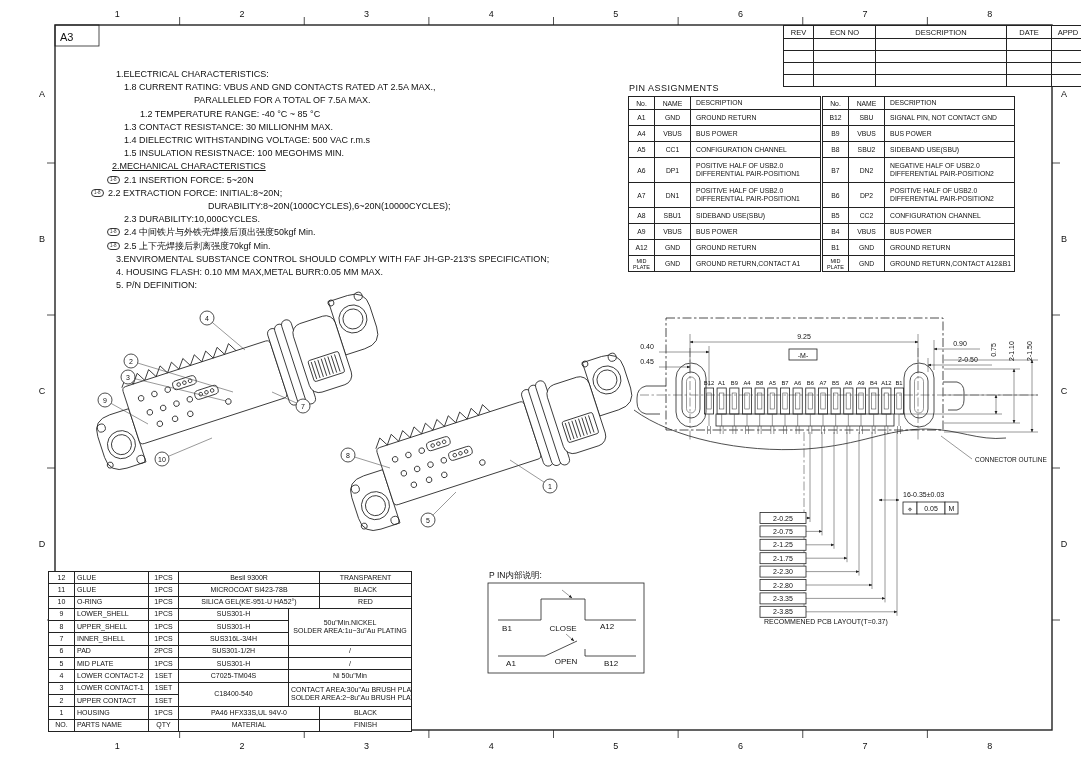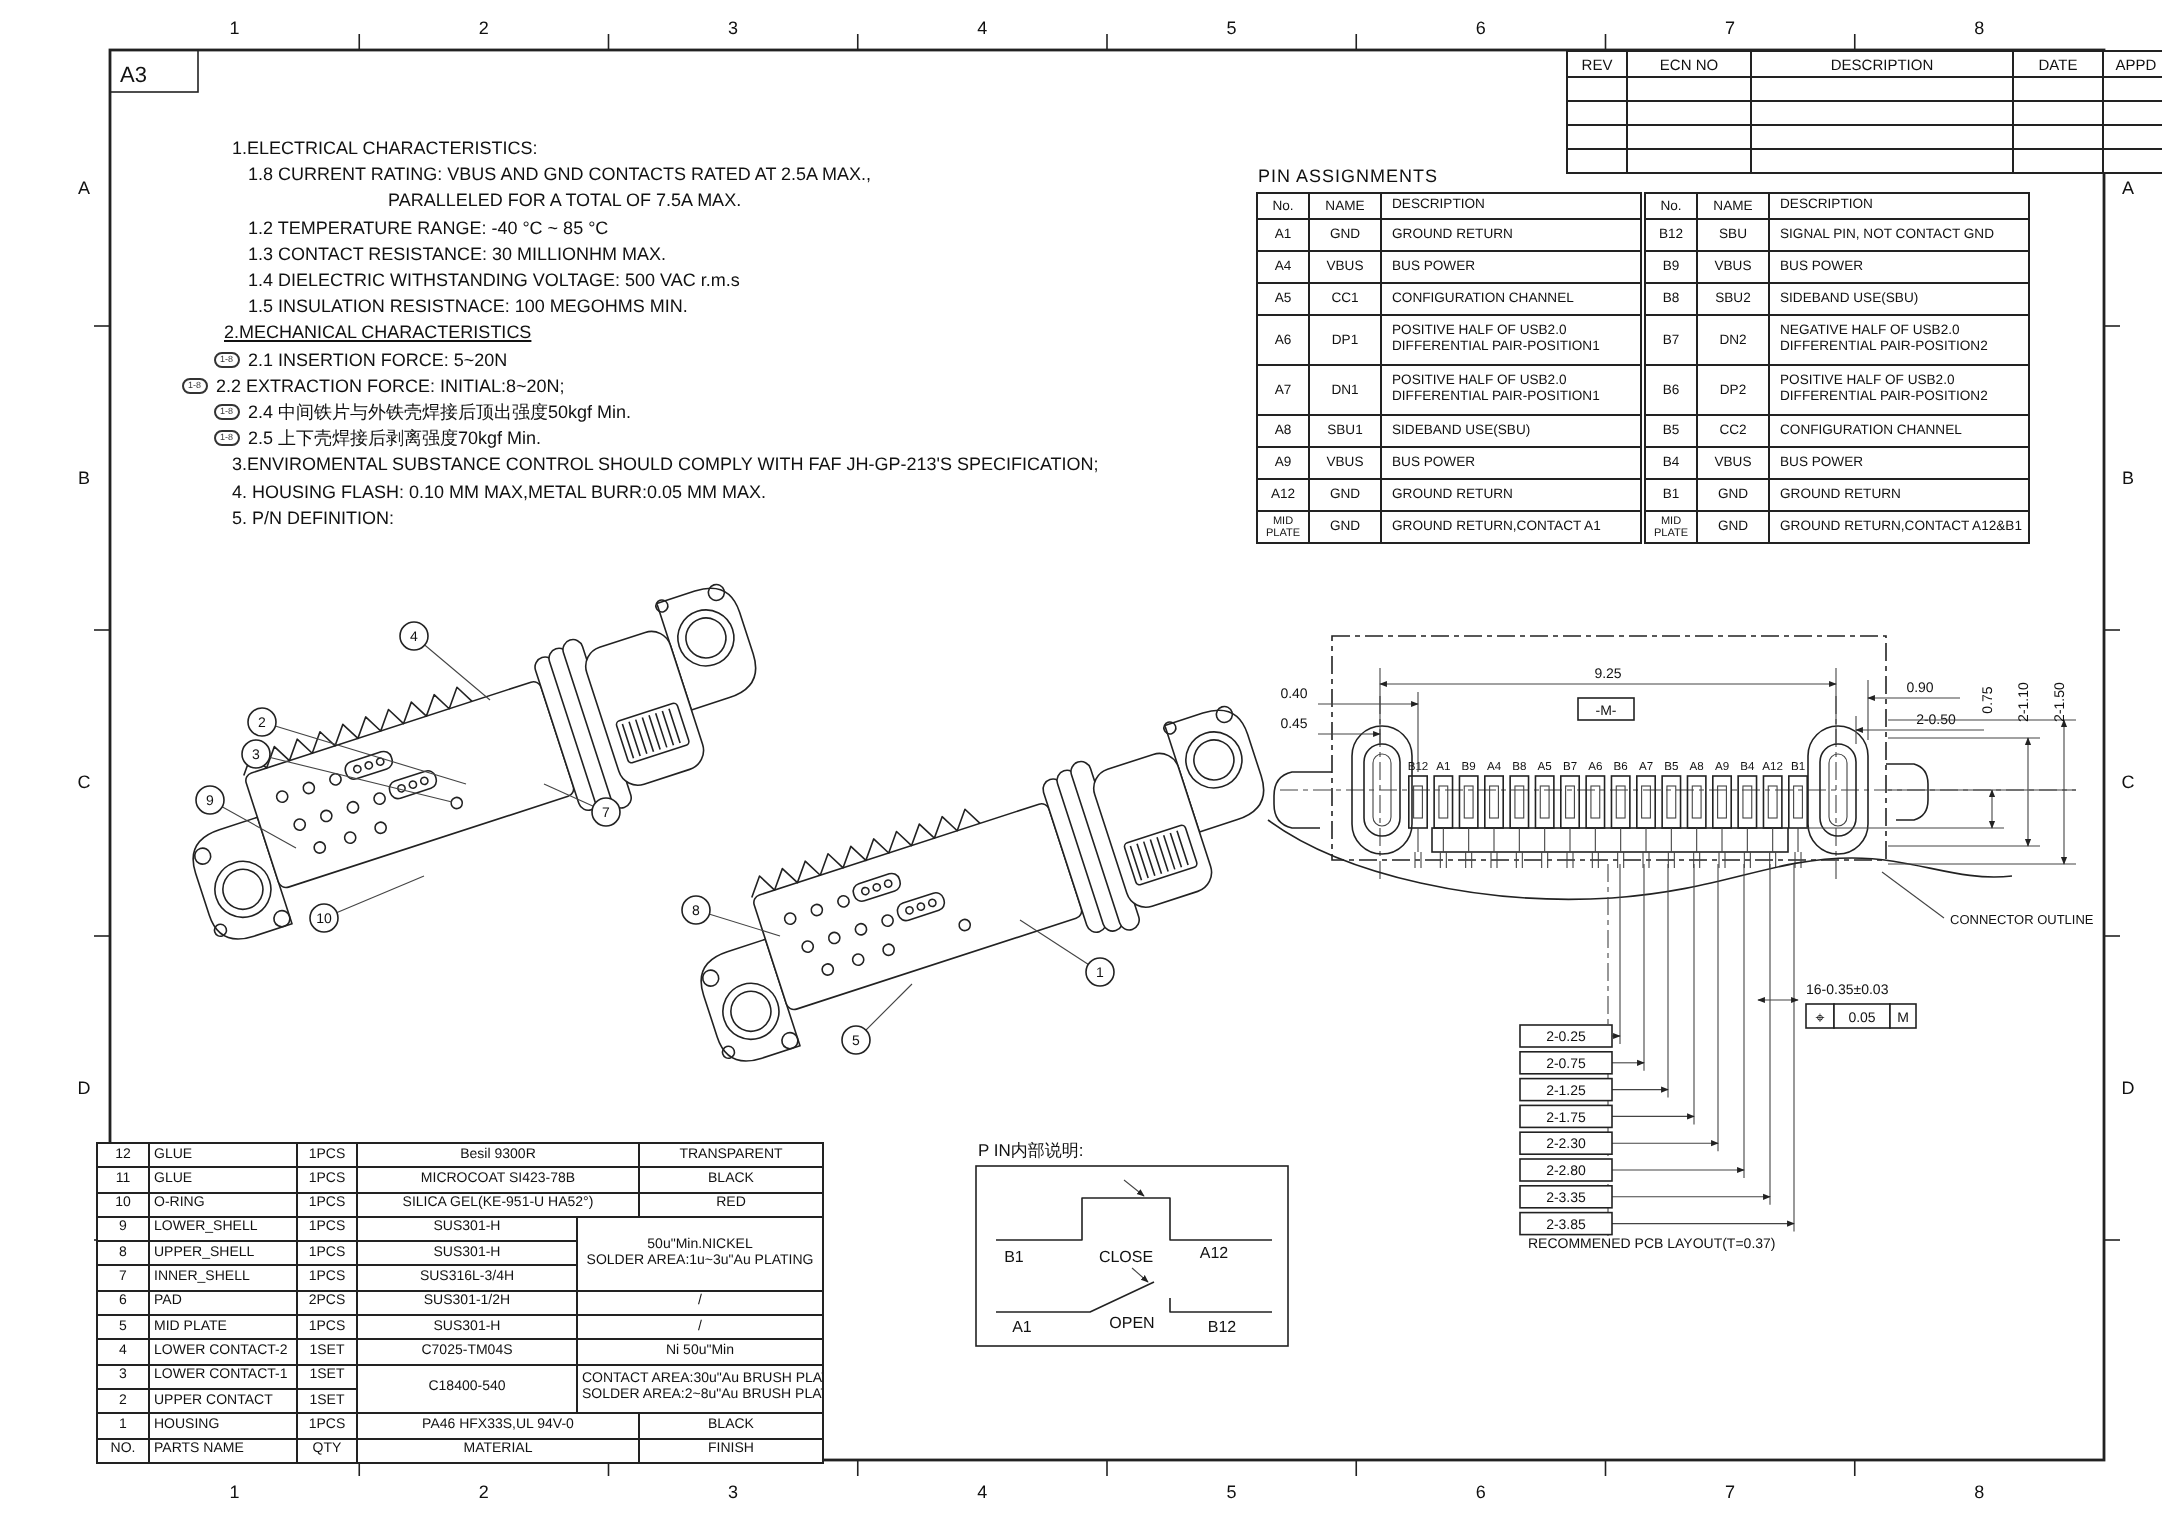--- a/index.html
+++ b/index.html
@@ -429,27 +429,29 @@
           <td>&nbsp;</td>
           <td>&nbsp;</td>
         </tr>
       </tbody>
 </table>
 
 <div id="notes" class="abs" style="left:108px;top:68px">
       <div class="note-line" style="margin-left: 8px;">1.ELECTRICAL CHARACTERISTICS:</div>
       <div class="note-line" style="margin-left: 16px;">1.8 CURRENT RATING: VBUS AND GND CONTACTS RATED AT 2.5A MAX.,</div>
       <div class="note-line" style="margin-left: 86px;">PARALLELED FOR A TOTAL OF 7.5A MAX.</div>
-      <div class="note-line" style="margin-left: 16px;">1.2 TEMPERATURE RANGE: -40 °C ~ 85 °C</div>
+      <div class="note-line" style="margin-left: 32px;">1.2 TEMPERATURE RANGE: -40 °C ~ 85 °C</div>
       <div class="note-line" style="margin-left: 16px;">1.3 CONTACT RESISTANCE: 30 MILLIONHM MAX.</div>
       <div class="note-line" style="margin-left: 16px;">1.4 DIELECTRIC WITHSTANDING VOLTAGE: 500 VAC r.m.s</div>
       <div class="note-line" style="margin-left: 16px;">1.5 INSULATION RESISTNACE: 100 MEGOHMS MIN.</div>
       <div class="note-line" style="margin-left: 4px; text-decoration: underline;">2.MECHANICAL CHARACTERISTICS</div>
       <div class="note-line" style="margin-left: 16px;"><span class="mark">1-8</span>2.1 INSERTION FORCE: 5~20N</div>
       <div class="note-line" style=""><span class="mark">1-8</span>2.2 EXTRACTION FORCE: INITIAL:8~20N;</div>
+      <div class="note-line" style="margin-left: 100px;">DURABILITY:8~20N(1000CYCLES),6~20N(10000CYCLES);</div>
+      <div class="note-line" style="margin-left: 16px;">2.3 DURABILITY:10,000CYCLES.</div>
       <div class="note-line" style="margin-left: 16px;"><span class="mark">1-8</span>2.4 中间铁片与外铁壳焊接后顶出强度50kgf Min.</div>
       <div class="note-line" style="margin-left: 16px;"><span class="mark">1-8</span>2.5 上下壳焊接后剥离强度70kgf Min.</div>
       <div class="note-line" style="margin-left: 8px;">3.ENVIROMENTAL SUBSTANCE CONTROL SHOULD COMPLY WITH FAF JH-GP-213'S SPECIFICATION;</div>
       <div class="note-line" style="margin-left: 8px;">4. HOUSING FLASH: 0.10 MM MAX,METAL BURR:0.05 MM MAX.</div>
       <div class="note-line" style="margin-left: 8px;">5. P/N DEFINITION:</div>
     </div>
 
 
 <div id="pin-title" class="abs" style="left:629px;top:83px">PIN ASSIGNMENTS</div>
 <table id="pta" class="tbl pintbl abs" style="left:628px;top:96px;width:192px">

